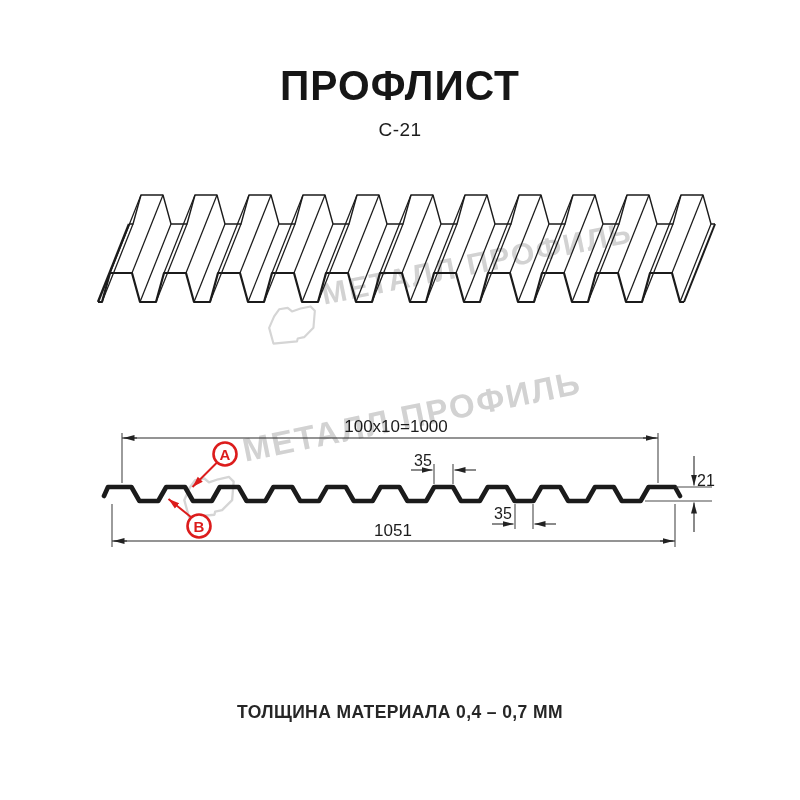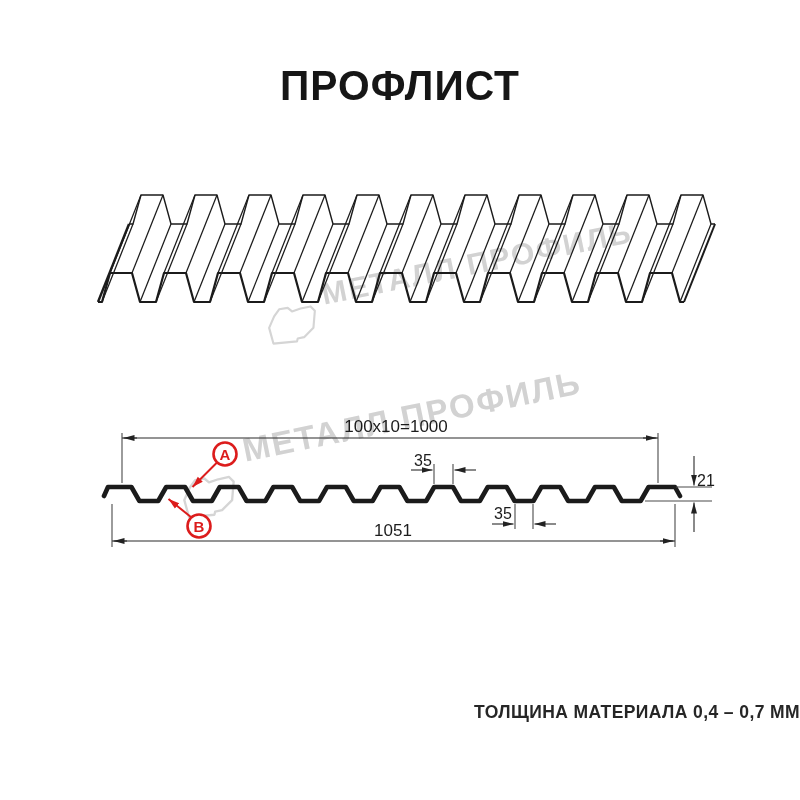--- a/index.html
+++ b/index.html
@@ -3,39 +3,40 @@
 <meta charset="utf-8">
 <style>
   html,body{margin:0;padding:0;}
   body{width:800px;height:800px;background:#ffffff;font-family:"Liberation Sans",sans-serif;overflow:hidden;}
   .page{position:relative;width:656px;height:800px;background:#fff;}
 
   .header{position:absolute;left:0;top:62px;width:800px;text-align:center;z-index:3;}
   .title{font-size:42px;font-weight:bold;color:#161616;letter-spacing:1px;margin:0;transform:scaleX(.97);}
   .subtitle{font-size:19px;font-weight:500;color:#1c1c1c;margin-top:9px;letter-spacing:.5px;}
 
-  .footer{position:absolute;left:0;top:702px;width:800px;text-align:right;
+  .footer{position:absolute;left:0;top:702px;width:800px;text-align:center;
           font-size:17.5px;font-weight:600;color:#262626;letter-spacing:.4px;z-index:3;}
 
   .wm{position:absolute;z-index:1;pointer-events:none;}
   .wm-text{position:absolute;font-weight:bold;color:#d2d2d2;letter-spacing:2px;white-space:nowrap;z-index:1;pointer-events:none;}
   .wm-text.t1{left:322px;top:278px;font-size:30px;transform:rotate(-11.5deg);transform-origin:left center;}
   .wm-text.t2{left:243px;top:432px;font-size:33px;transform:rotate(-11.5deg);transform-origin:left center;}
 
   svg.draw{position:absolute;left:0;top:0;z-index:2;}
   .dimtxt{font-family:"Liberation Sans",sans-serif;fill:#1c1c1c;}
   .redtxt{font-family:"Liberation Sans",sans-serif;fill:#dc1c1c;font-weight:bold;}
 </style>
 </head>
 <body>
 
 <div class="page">
 
   <div class="header">
     <h1 class="title">ПРОФЛИСТ</h1>
+    <div class="subtitle">С-21</div>
   </div>
 
   <svg class="wm" style="left:254px;top:295px;" width="76" height="60" viewBox="0 0 96 84">
     <path d="M23,30 L30,20 L42,18 L48,23 L60,19 L74,16 L80,22 L78,46 L65,59 L56,61 L55,65 L22,68 L16,46 Z" fill="none" stroke="#d5d5d5" stroke-width="3" stroke-linejoin="round"></path>
   </svg>
   <div class="wm-text t1">МЕТАЛЛ ПРОФИЛЬ</div>
 
   <svg class="wm" style="left:172px;top:464px;" width="74" height="66" viewBox="0 0 96 84">
     <path d="M23,30 L30,20 L42,18 L48,23 L60,19 L74,16 L80,22 L78,46 L65,59 L56,61 L55,65 L22,68 L16,46 Z" fill="none" stroke="#d5d5d5" stroke-width="3" stroke-linejoin="round"></path>
   </svg>

